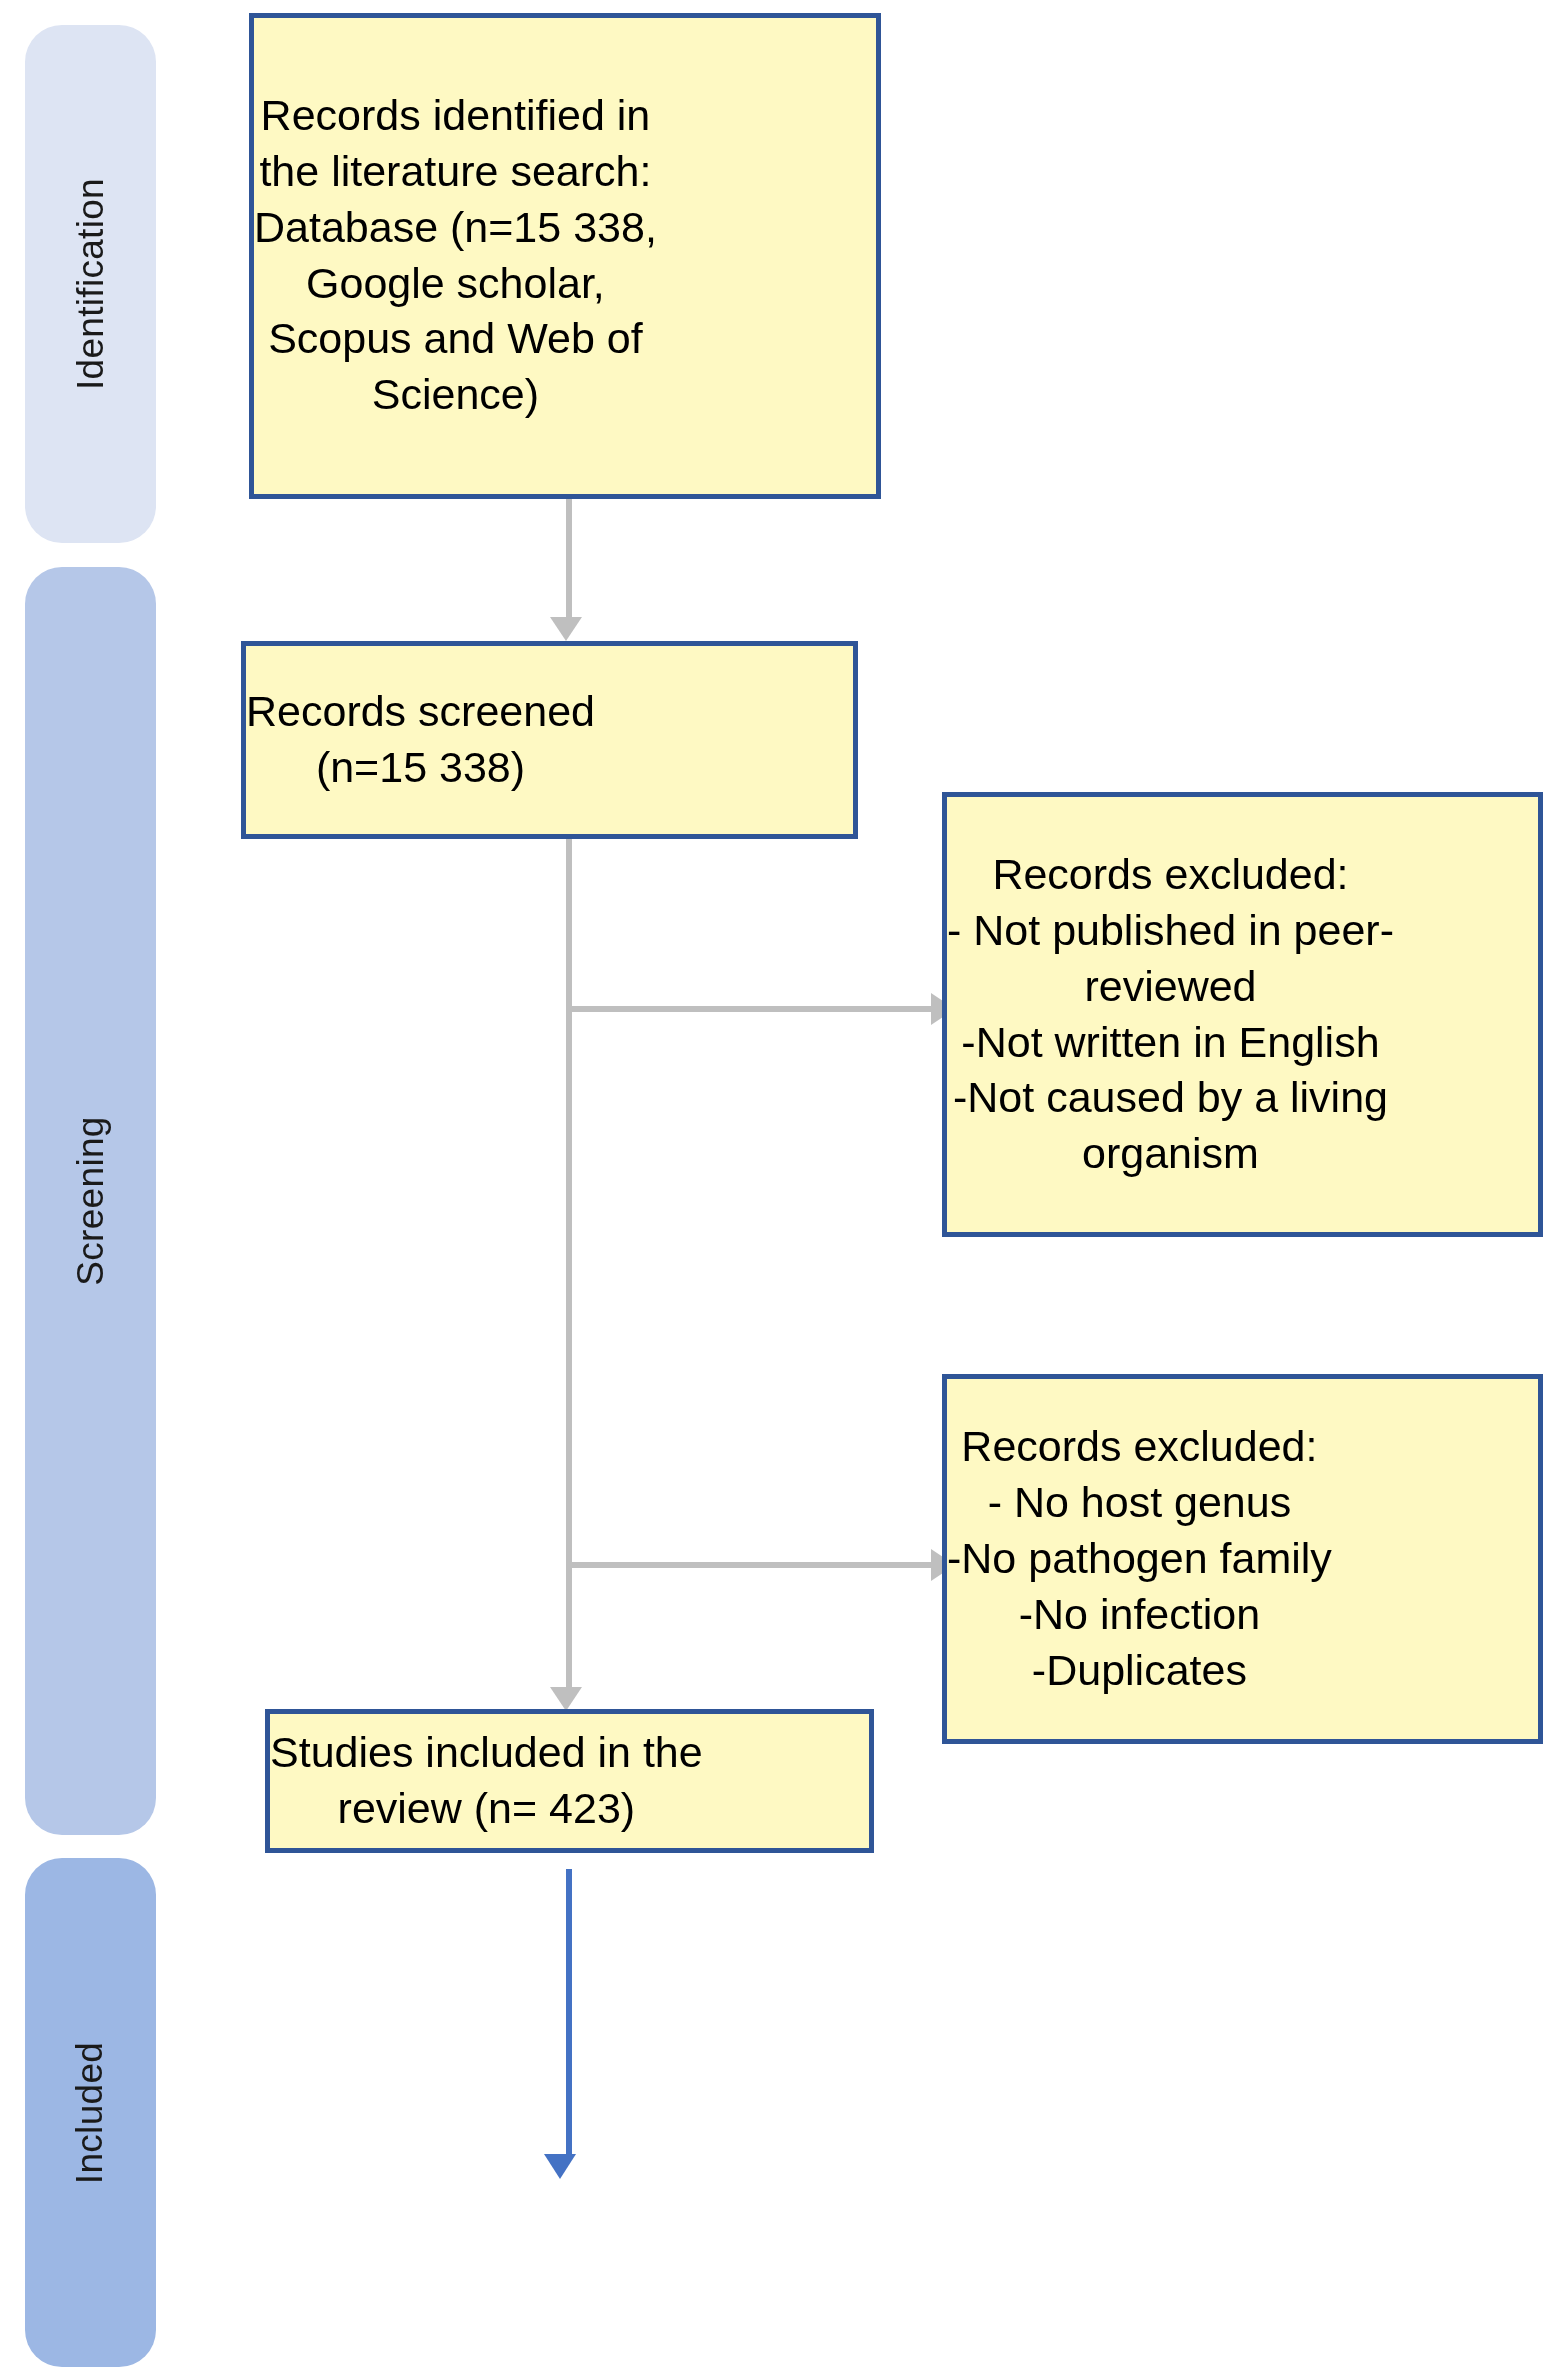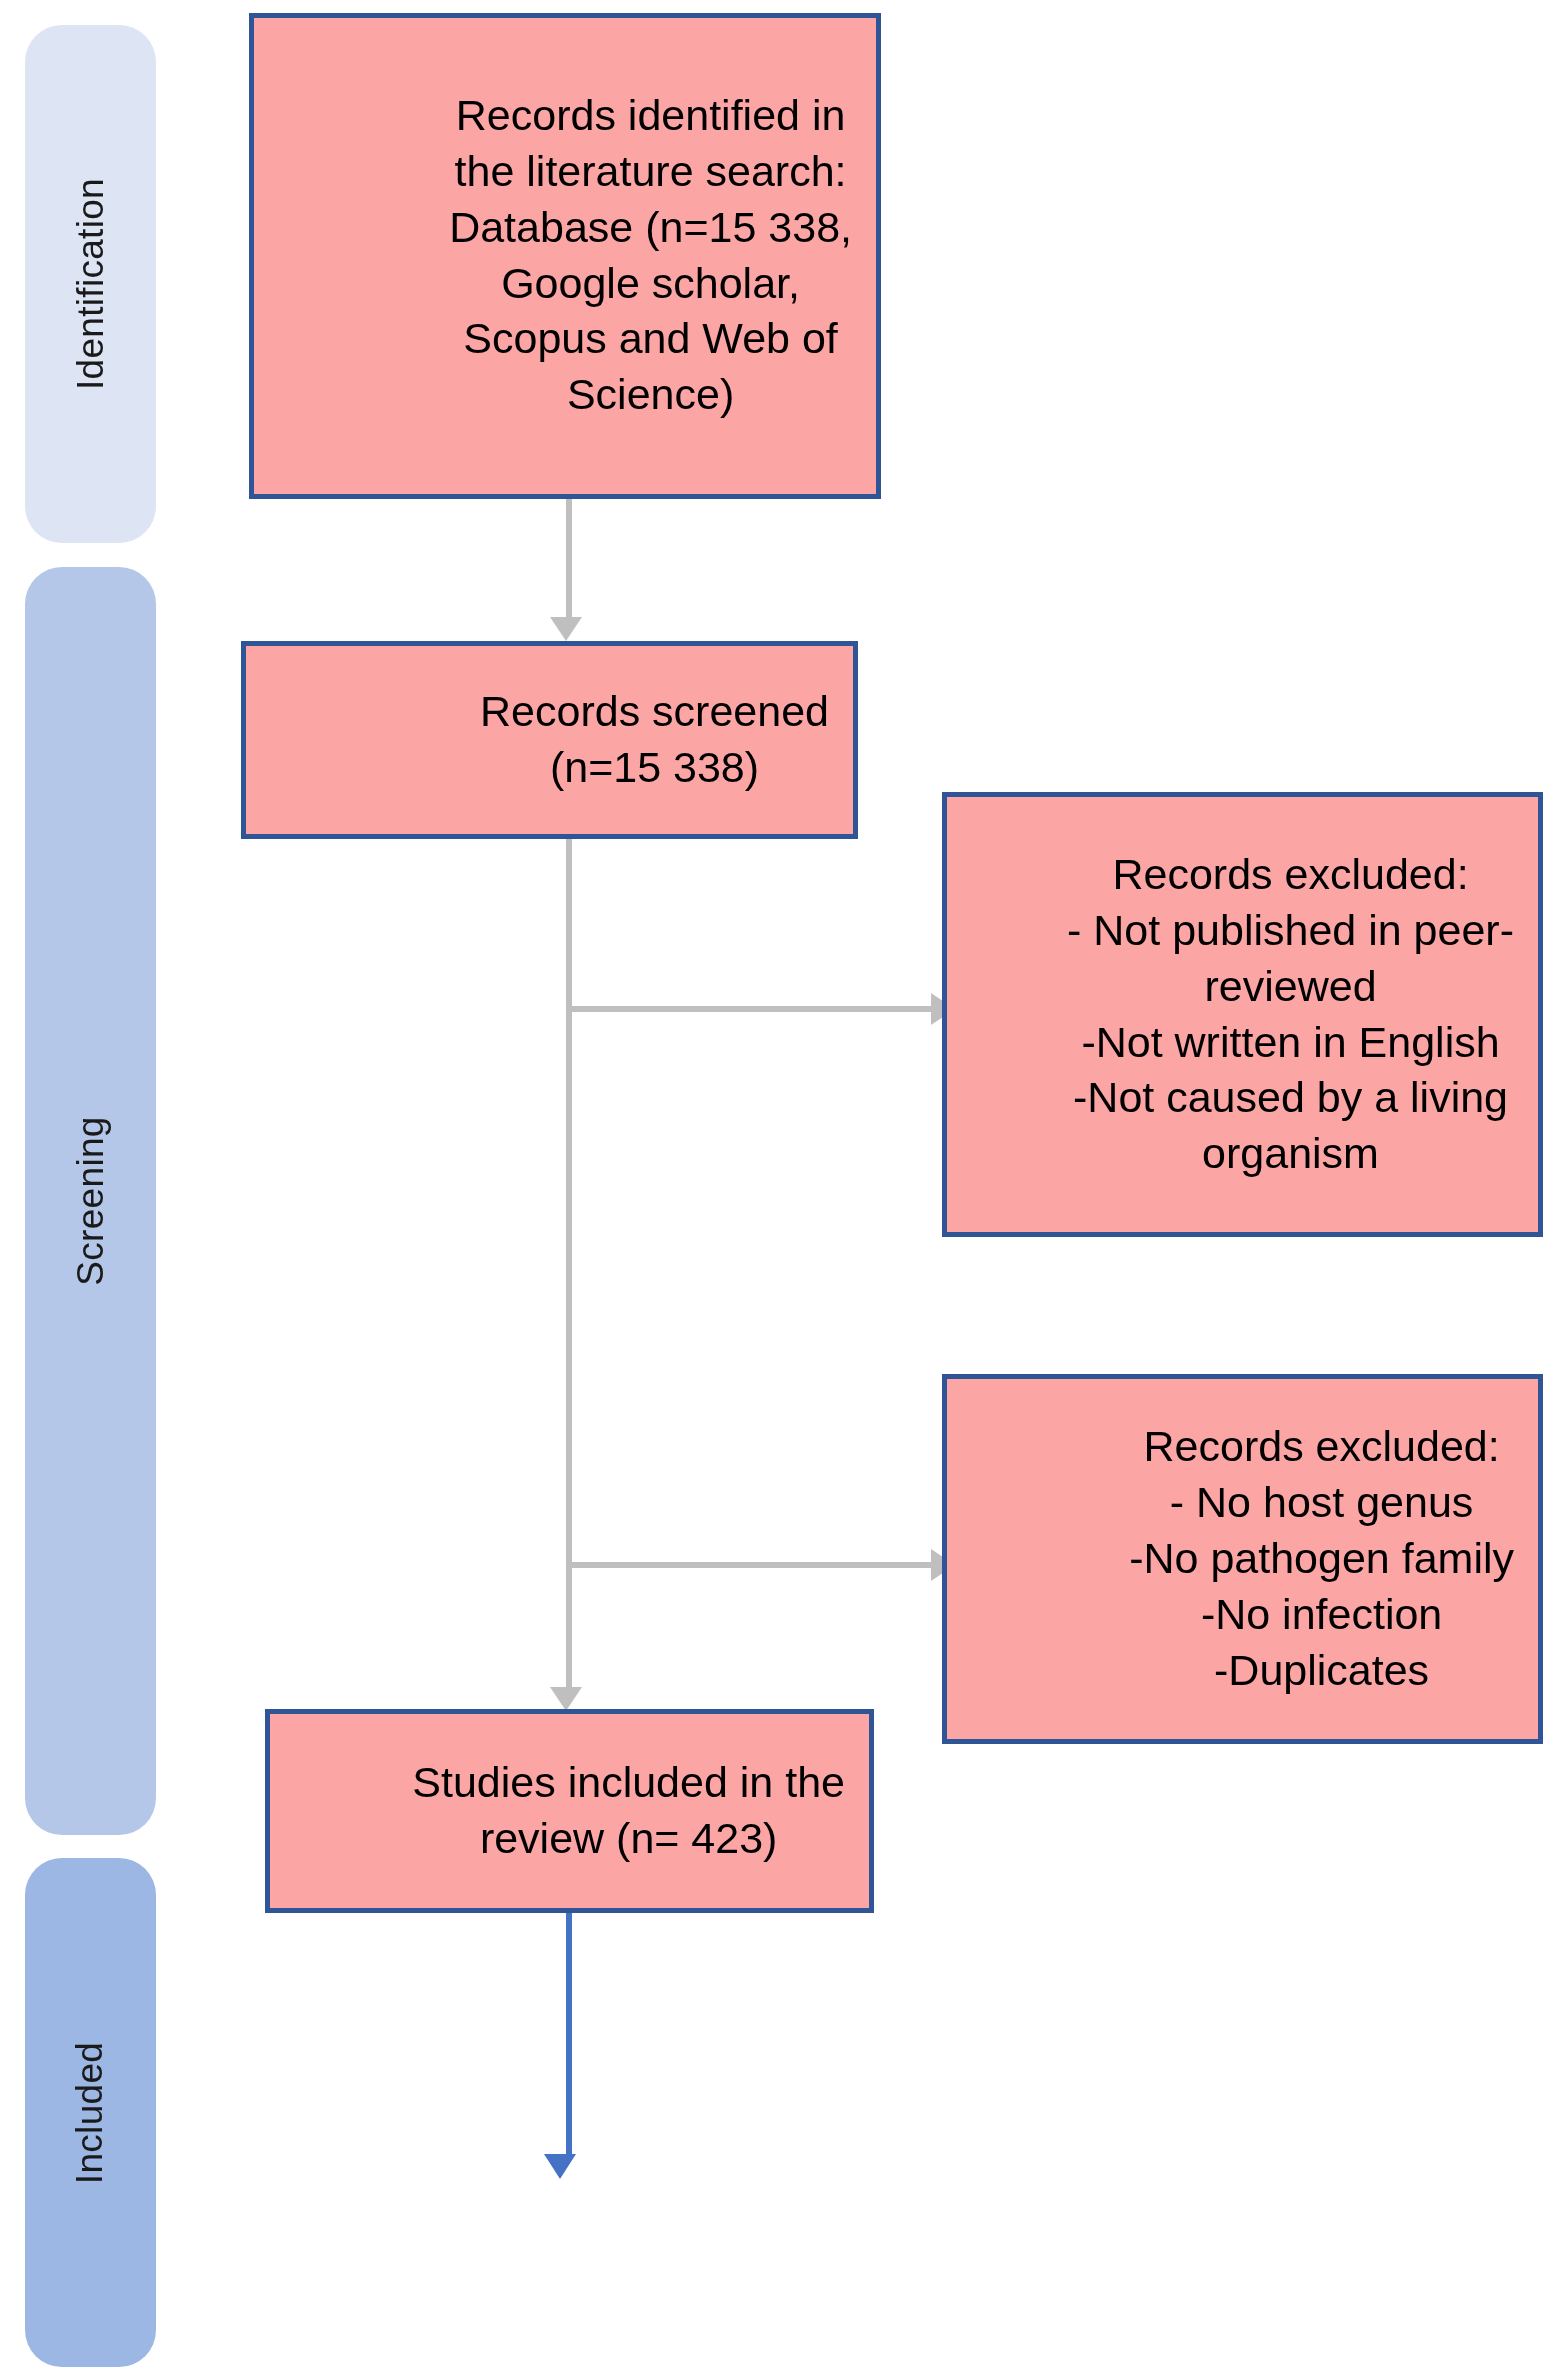--- a/index.html
+++ b/index.html
@@ -47,41 +47,41 @@
   #band-included {
     left: 25px;  top: 1858px;
     width: 131px; height: 509px;
     background: #9cb7e4;
   }
 
   
   .flow-box {
     position: absolute;
     box-sizing: border-box;
-    background: #fca5a5;
+    background: #fef9c3;
     border: 5.6px solid #2f5597;
     display: flex;
     align-items: center;
-    justify-content: flex-end;
+    justify-content: flex-start;
     text-align: center;
-    padding: 5px 24px;
+    padding: 5px 0;
   }
   .flow-box .box-text {
     font-size: 43px;
     line-height: 1.30;
     color: #000000;
     white-space: pre-line;
     font-family: "Liberation Sans", sans-serif;
   }
 
   #box-identified   { left: 249px;  top: 12.5px;   width: 632px; height: 486px; }
   #box-screened     { left: 241px;  top: 641px; width: 617px;  height: 198px; }
   #box-excluded-1   { left: 942px; top: 792px; width: 601px;  height: 445px; }
   #box-excluded-2   { left: 942px; top: 1374px; width: 601px;  height: 370px; }
-  #box-studies      { left: 265px;  top: 1709px; width: 609px;  height: 204px; }
+  #box-studies      { left: 265px;  top: 1709px; width: 609px;  height: 144px; }
   #box-total        { left: 265px;  top: 2205px; width: 606px;  height: 164px; }
 
   
   .connector { position: absolute; }
 
   .vline  { width: 6.2px; }
   .hline  { height: 6.2px; }
 
   .grey   { background: #bfbfbf; }
   .blue   { background: #4472c4; }

